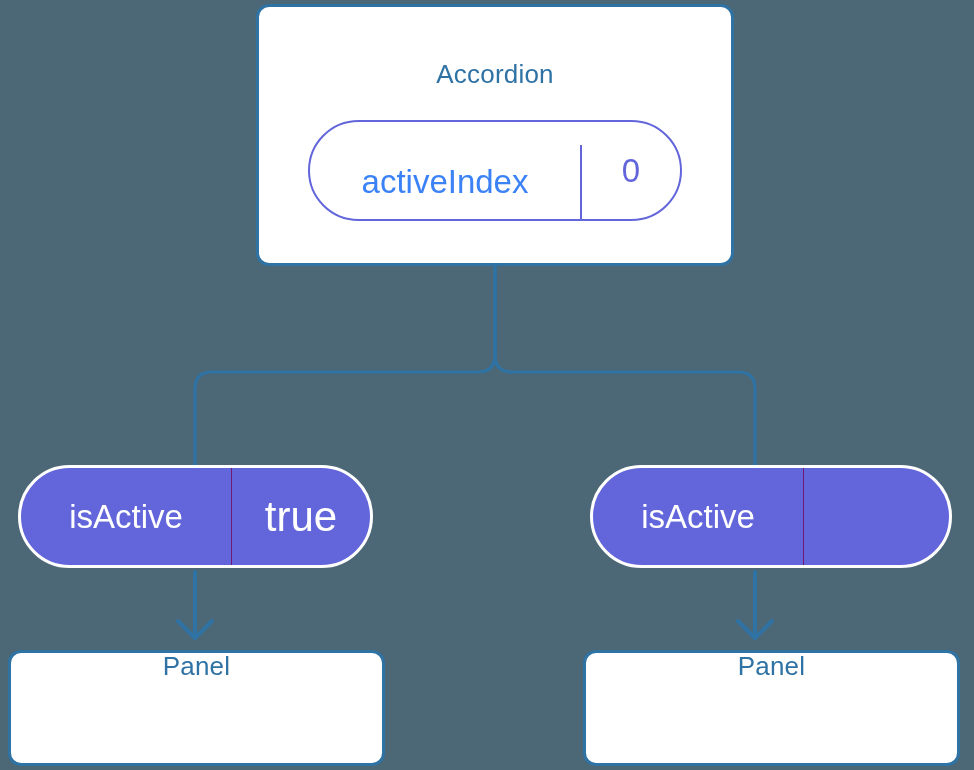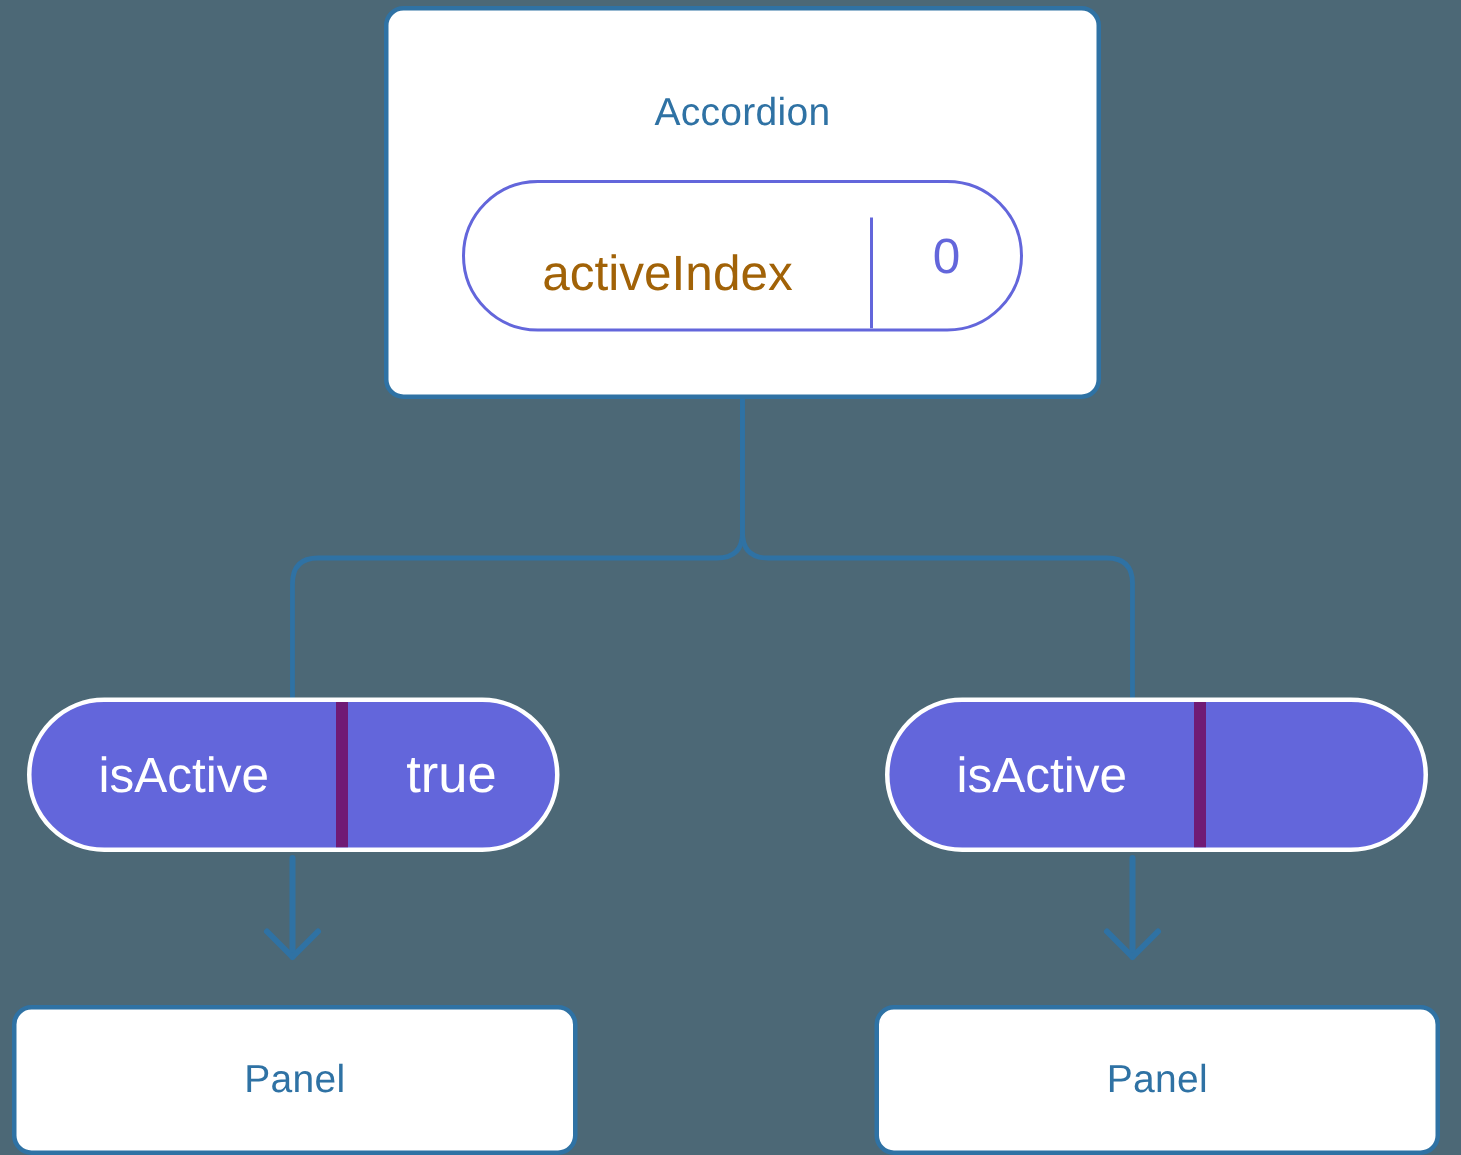--- a/index.html
+++ b/index.html
@@ -56,24 +56,23 @@
     left: 256px;
     top: 4px;
     width: 478px;
     height: 262px;
     justify-content: flex-start;
     padding-top: 54px;
   }
 
   
   .panel-card {
-    height: 100px;
-    justify-content: center;
+    height: 116px;
+    justify-content: flex-start;
     padding-bottom: 2px;
-    margin-top: 20px;
   }
   #panel-card-left  { left: 8px;   top: 650px; width: 377px; }
   #panel-card-right { left: 583px; top: 650px; width: 377px; }
 
   
   .pill {
     display: flex;
     align-items: stretch;
     box-sizing: border-box;
     overflow: hidden;
@@ -93,21 +92,21 @@
     top: 120px;
     width: 374px;
     height: 101px;
     border: 2px solid #6366db;
     border-radius: 51px;
     background: #ffffff;
     z-index: 3;
   }
   #activeindex-pill .pill-key {
     flex: 0 0 272px;
-    color: #a16207;
+    color: #3b82f6;
     font-size: 33px;
     border-right: 2px solid #6366db;
     margin-top: 23px;
   }
   #activeindex-pill .pill-val {
     flex: 1 1 auto;
     color: #6366db;
     font-size: 33px;
   }
 
@@ -117,25 +116,25 @@
     top: 465px;
     height: 103px;
     background: #6366db;
     border: 3px solid #ffffff;
     border-radius: 52px;
     z-index: 3;
   }
   .pill-filled .pill-key {
     color: #ffffff;
     font-size: 33px;
-    border-right: 8px solid #701a75;
+    border-right: 1px solid #701a75;
   }
   .pill-filled .pill-val {
     color: #ffffff;
-    font-size: 35px;
+    font-size: 42px;
     flex: 1 1 auto;
     text-align: right;
   }
   #isactive-pill-left  { left: 18px;  width: 355px; }
   #isactive-pill-left .pill-key  { flex: 0 0 211px; }
   #isactive-pill-right { left: 590px; width: 362px; }
   #isactive-pill-right .pill-key { flex: 0 0 211px; }
 </style>
 </head>
 <body>

